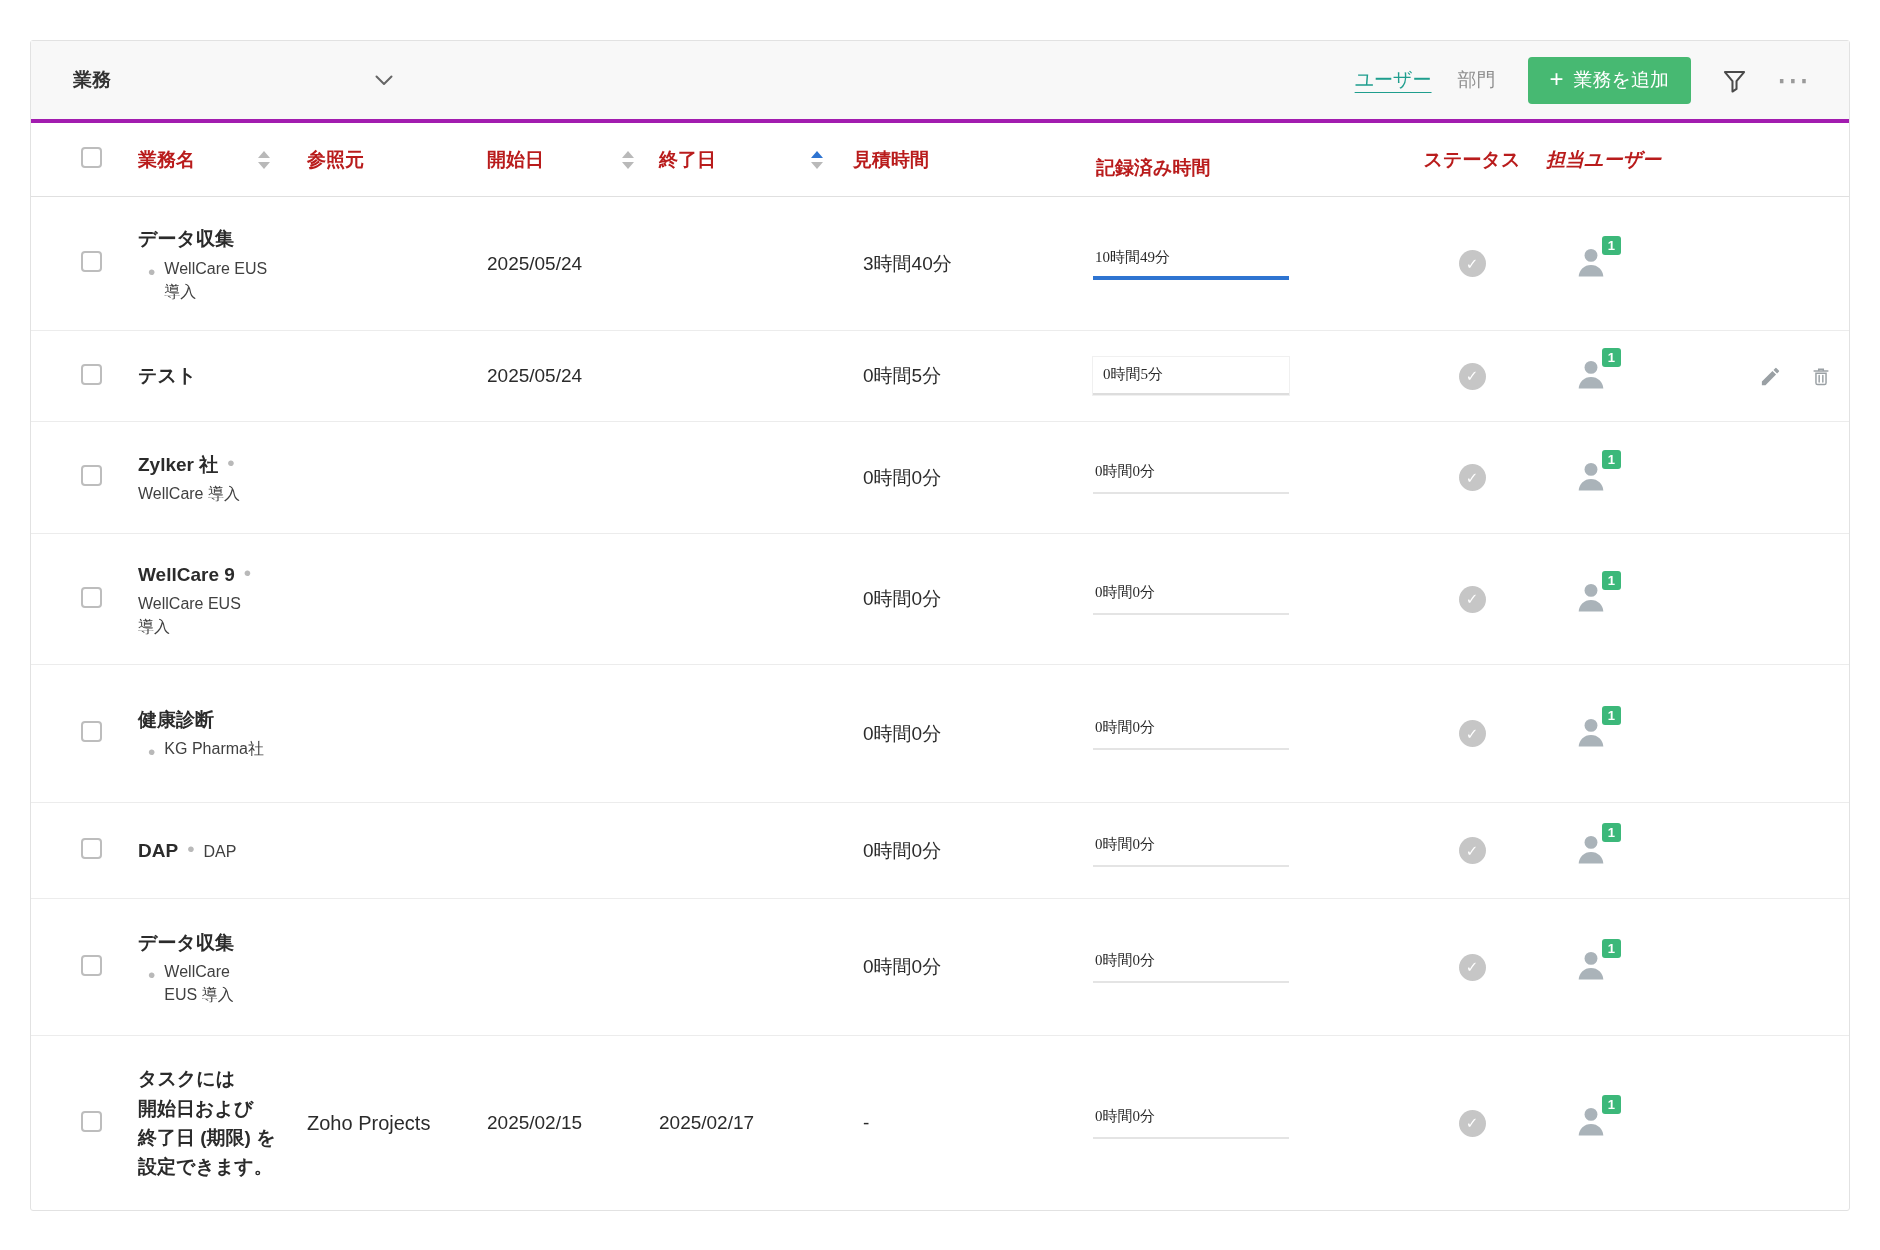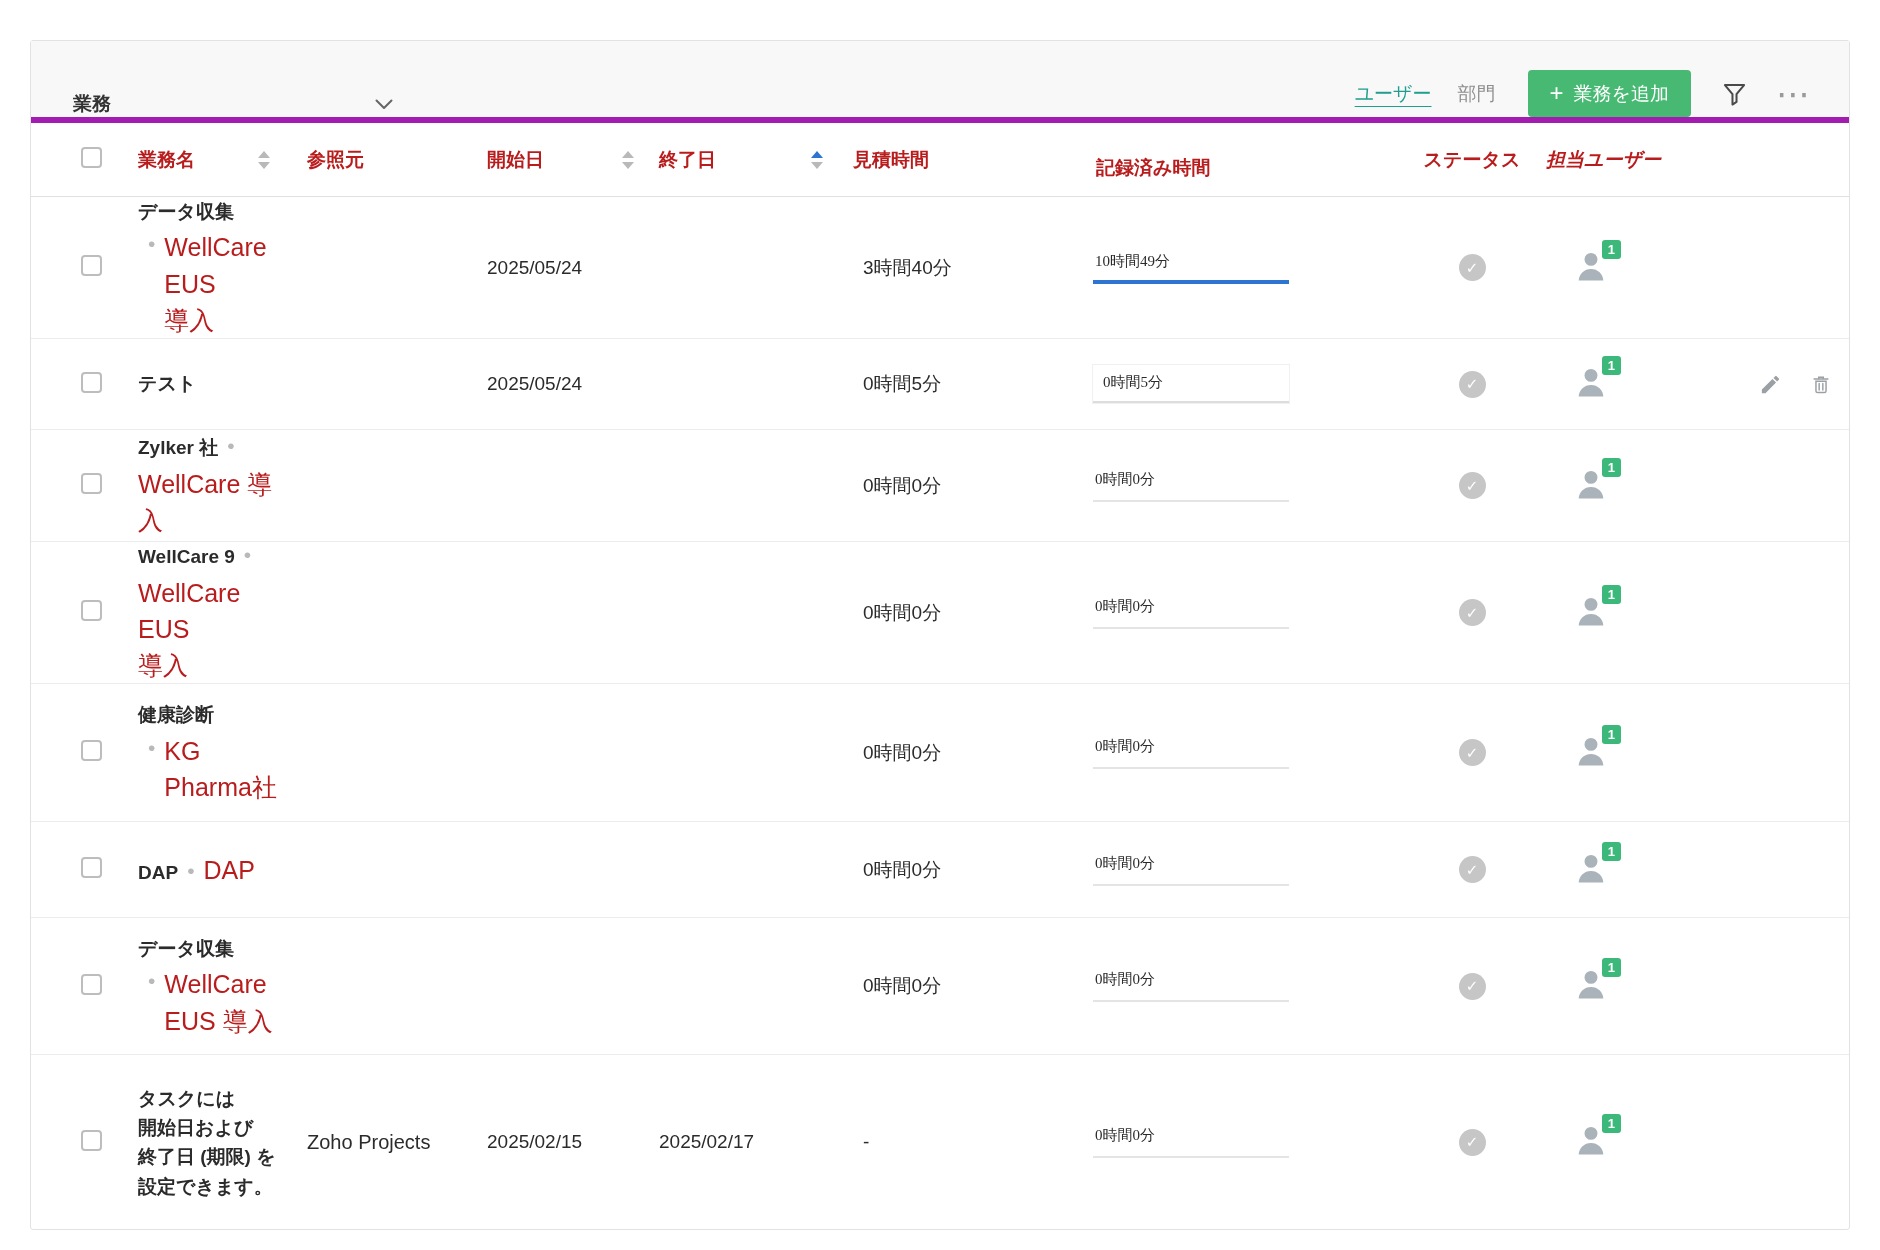--- a/index.html
+++ b/index.html
@@ -3,22 +3,22 @@
 <meta charset="utf-8">
 <style>
   * { box-sizing: border-box; margin: 0; padding: 0; }
   html,body { width:1880px; height:1250px; background:#ffffff; overflow:hidden;
     font-family:"Liberation Sans","DejaVu Sans",sans-serif; color:#2d2d2d; }
 
   .panel { position:absolute; left:30px; top:40px; width:1820px;
     background:#fff; border:1px solid #e2e2e2; border-radius:3px; }
 
   
-  .toolbar { height:82px; background:#f8f8f8; border-bottom:6px solid #a21caf;
-    display:flex; align-items:flex-end; justify-content:space-between; padding:0 38px 0 42px; }
+  .toolbar { height:82px; background:#f8f8f8; border-bottom:4px solid #a21caf;
+    display:flex; align-items:center; justify-content:space-between; padding:0 38px 0 42px; }
   .view-select { width:320px; display:flex; align-items:center; justify-content:space-between; cursor:pointer; }
   .view-select .vs-label { font-size:19px; font-weight:600; color:#333; }
   .toolbar-right { display:flex; align-items:center; gap:26px; }
   .tab-user { font-size:19px; color:#1f9e8e; text-decoration:underline; text-underline-offset:6px; cursor:pointer; }
   .tab-dept { font-size:19px; color:#8f8f8f; cursor:pointer; }
   .add-btn { display:flex; align-items:center; gap:10px; height:47px; padding:0 22px;
     background:#47b972; color:#fff; border:none; border-radius:4px; font-size:19px;
     font-family:inherit; cursor:pointer; margin-left:6px; }
   .add-btn .plus { font-size:24px; font-weight:400; line-height:1; margin-top:-2px; }
   .icon-btn { display:flex; align-items:center; justify-content:center; width:34px; height:34px; cursor:pointer; }
@@ -66,21 +66,21 @@
   .sort .up { border-bottom:7px solid #b9b9b9; }
   .sort .dn { border-top:7px solid #b9b9b9; }
   .sort.active-up .up { border-bottom-color:#2e74d1; }
 
   .cb { display:inline-block; width:21px; height:21px; border:2px solid #bdbdbd;
     border-radius:4px; background:#fff; cursor:pointer; }
 
   
   .name-line { font-size:19px; line-height:1.55; }
   .nm { font-weight:600; color:#2b2b2b; white-space:pre-line; cursor:pointer; }
-  .sub { color:#b91c1c; font-size:25px; white-space:pre-line; line-height:1.45; }
+  .sub { color:#404040; font-size:16px; white-space:pre-line; line-height:1.45; }
   .blt { color:#b9b9b9; font-size:21px; line-height:1; }
   .name-line .blt { margin-left:9px; vertical-align:1px; }
   .name-line .sub { margin-left:9px; }
   .sub-line { display:flex; align-items:flex-start; margin-top:3px; }
   .sub-line .blt { margin:4px 9px 0 10px; }
 
   .ref { font-size:20px; font-weight:500; color:#2b2b2b; }
   .val { font-size:19px; font-weight:500; color:#2b2b2b; }
 
   

